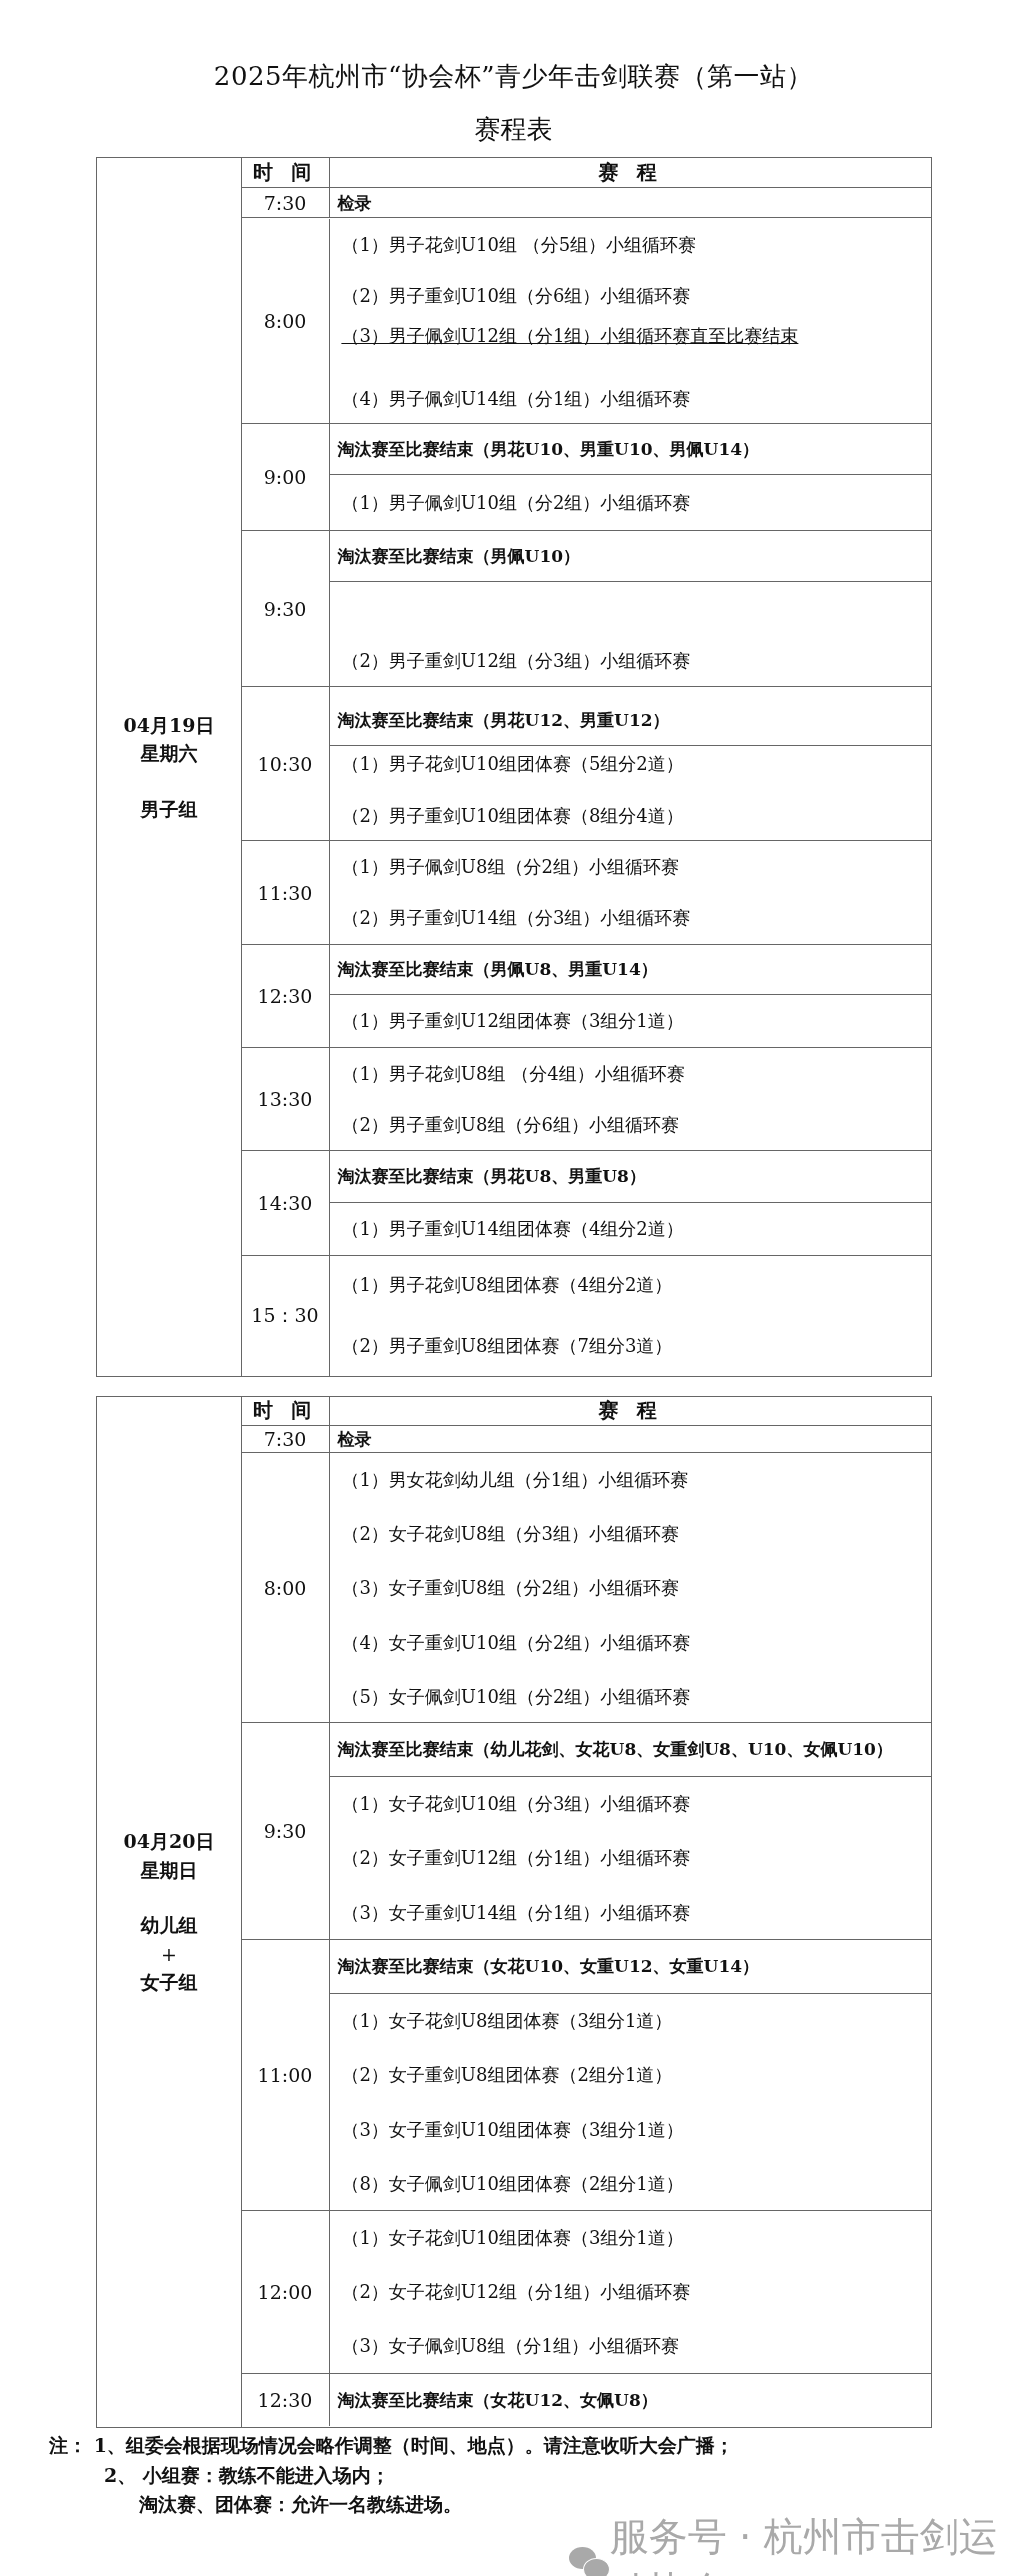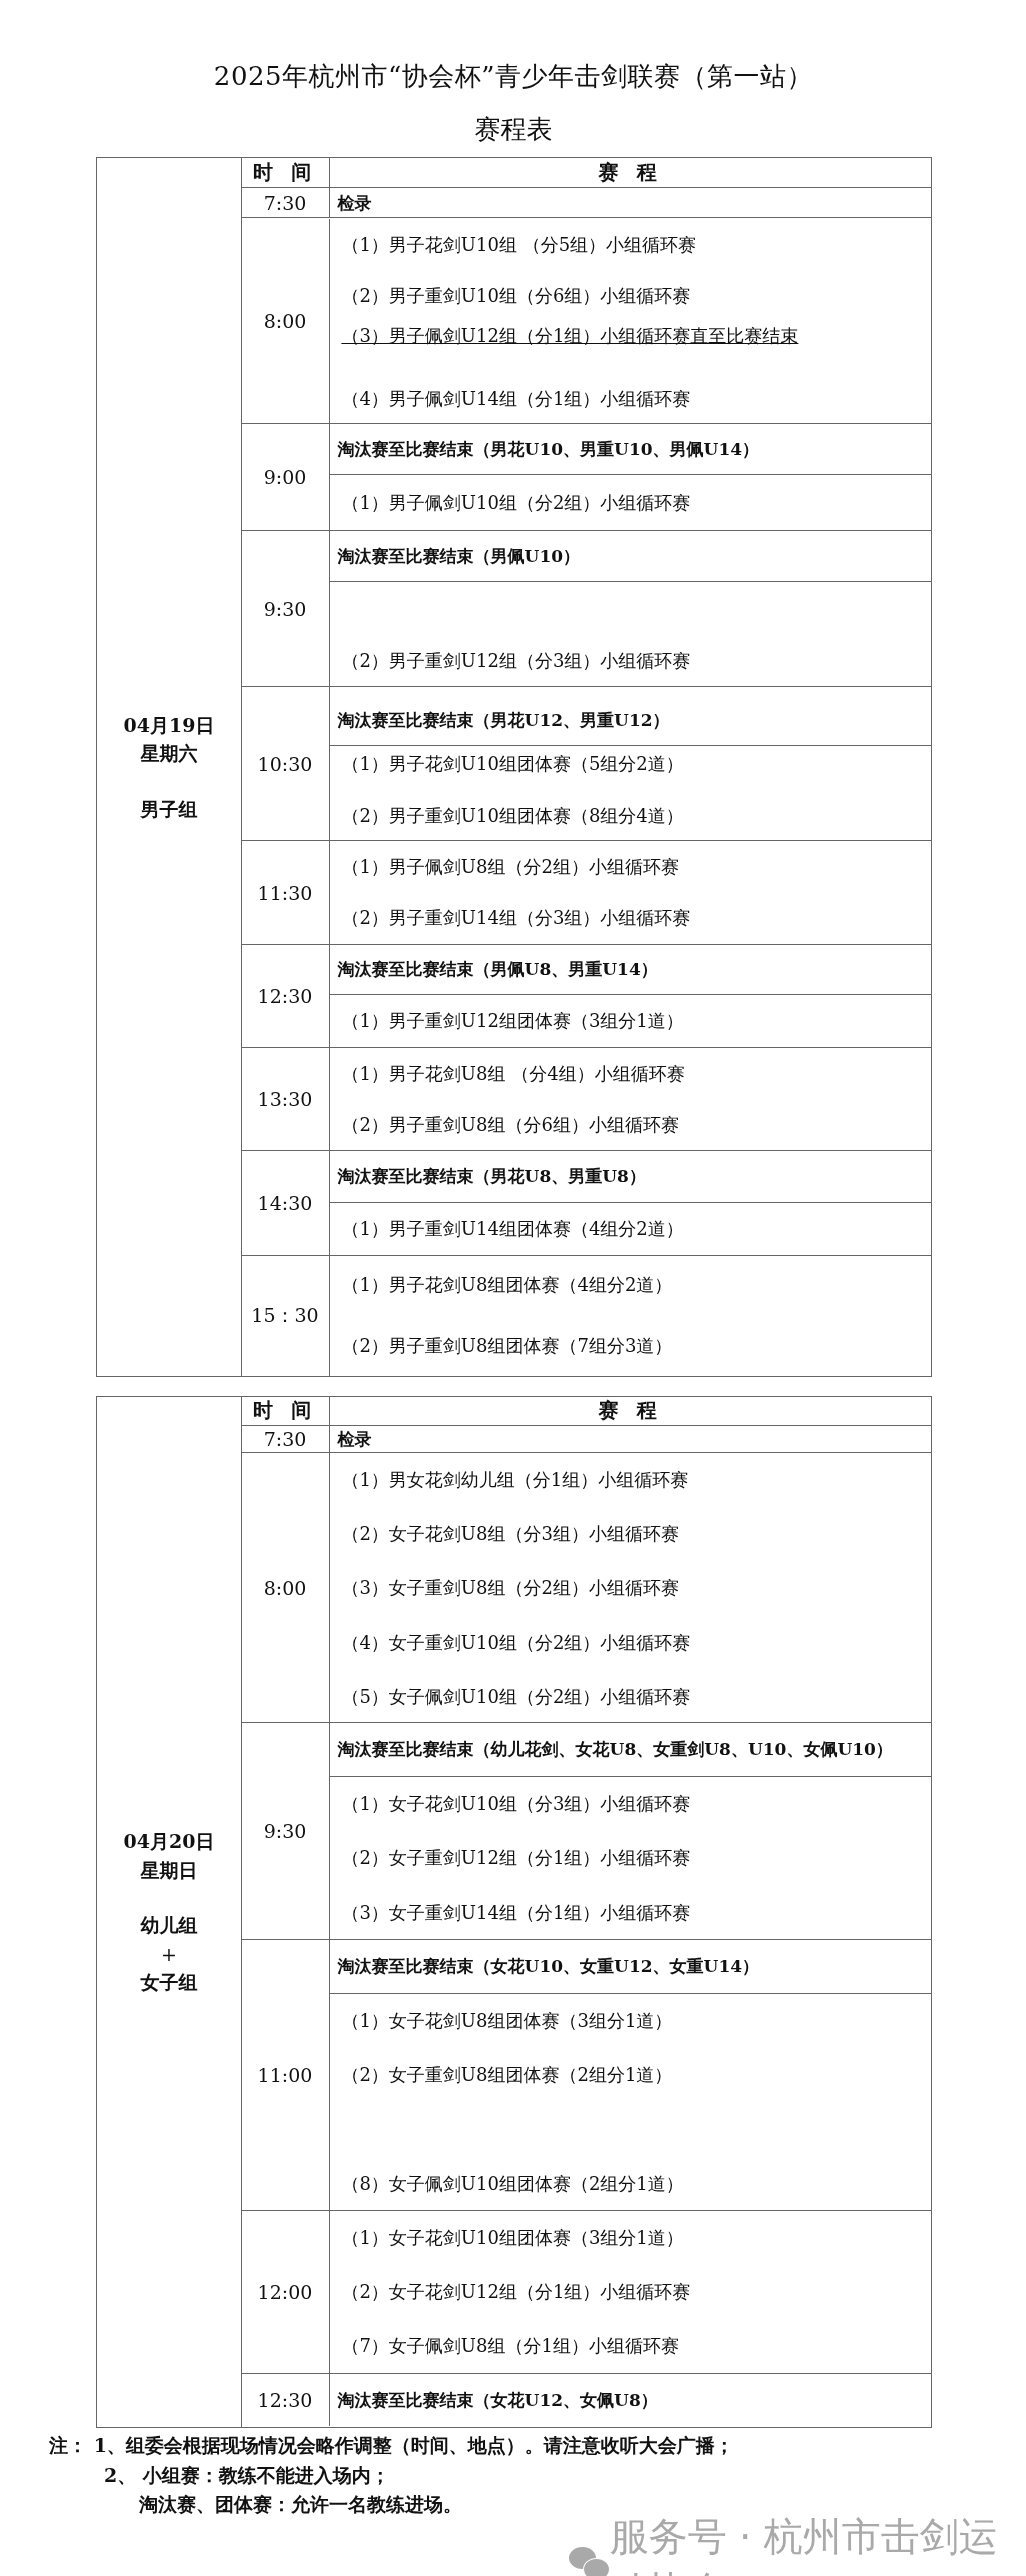--- a/index.html
+++ b/index.html
@@ -162,29 +162,30 @@
           <div class="line" style="top: 108px; height: 54px;">（2）女子重剑U12组（分1组）小组循环赛</div>
           <div class="line" style="top: 163px; height: 54px;">（3）女子重剑U14组（分1组）小组循环赛</div>
         </div>
       </div>
       <div class="row" style="top: 543px; height: 271px;">
         <div class="time">11:00</div>
         <div class="content">
           <div class="line bold div" style="top: 0px; height: 54px;">淘汰赛至比赛结束（女花U10、女重U12、女重U14）</div>
           <div class="line" style="top: 54px; height: 54px;">（1）女子花剑U8组团体赛（3组分1道）</div>
           <div class="line" style="top: 108px; height: 54px;">（2）女子重剑U8组团体赛（2组分1道）</div>
+          <div class="line" style="top: 163px; height: 54px;">（3）女子重剑U10组团体赛（3组分1道）</div>
           <div class="line" style="top: 217px; height: 54px;">（8）女子佩剑U10组团体赛（2组分1道）</div>
         </div>
       </div>
       <div class="row" style="top: 814px; height: 163px;">
         <div class="time">12:00</div>
         <div class="content">
           <div class="line" style="top: 0px; height: 54px;">（1）女子花剑U10组团体赛（3组分1道）</div>
           <div class="line" style="top: 54px; height: 54px;">（2）女子花剑U12组（分1组）小组循环赛</div>
-          <div class="line" style="top: 108px; height: 54px;">（7）女子佩剑U8组（分1组）小组循环赛</div>
+          <div class="line" style="top: 108px; height: 54px;">（3）女子佩剑U8组（分1组）小组循环赛</div>
         </div>
       </div>
       <div class="row last" style="top: 977px; height: 52px;">
         <div class="time">12:30</div>
         <div class="content">
           <div class="line bold" style="top: 0px; height: 52px;">淘汰赛至比赛结束（女花U12、女佩U8）</div>
         </div>
       </div>
     </div>
 </div>

